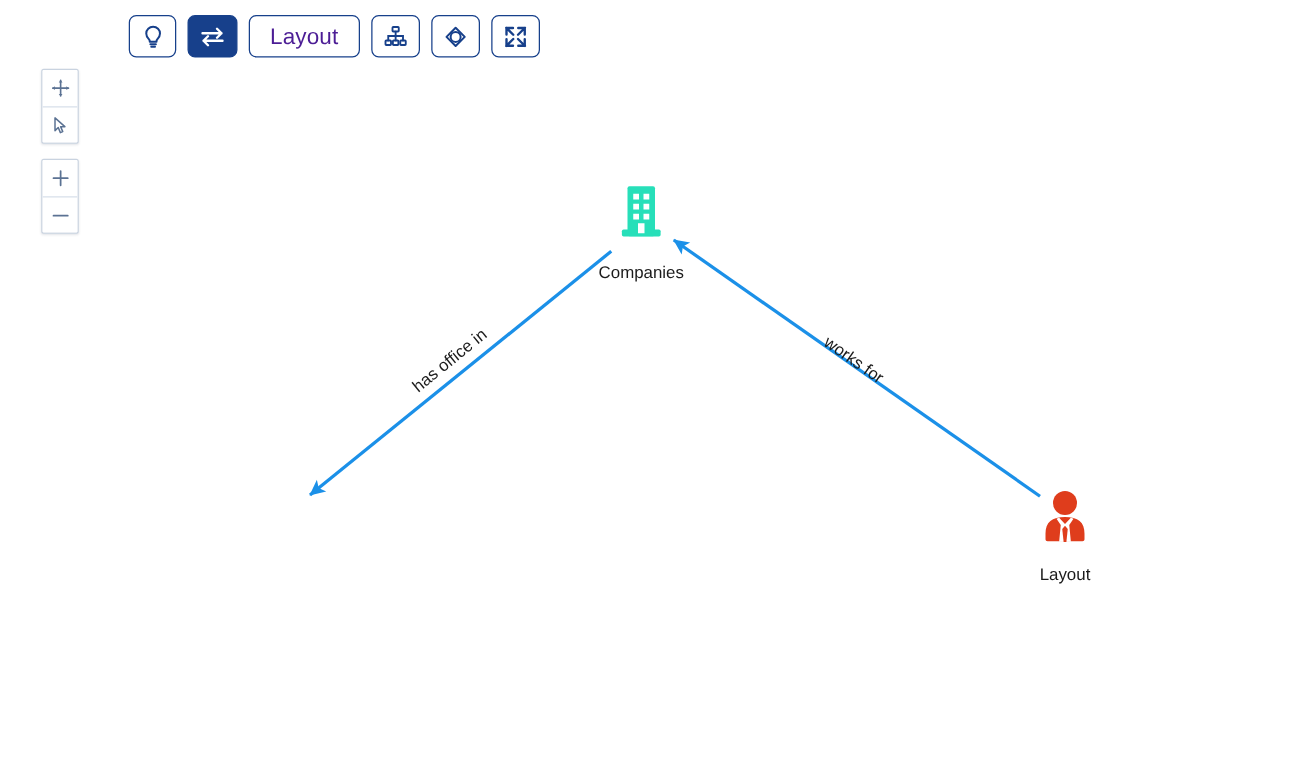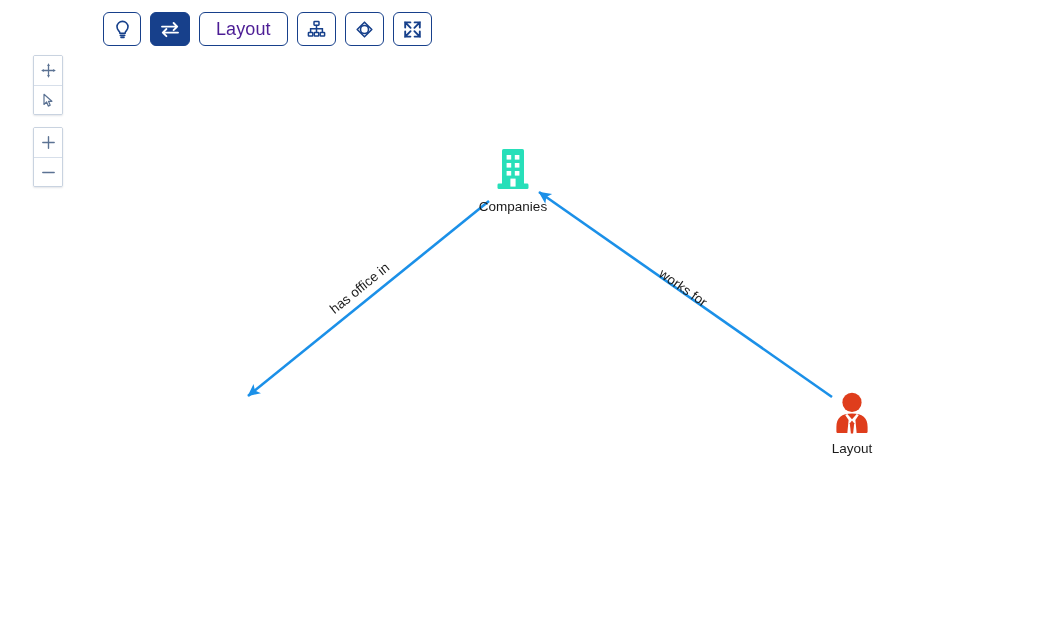--- a/index.html
+++ b/index.html
@@ -122,21 +122,21 @@
     align-items: center;
     cursor: pointer;
   }
   .node-glyph {
     position: relative;
     display: flex;
     align-items: center;
     justify-content: center;
   }
   .node-label {
-    margin-top: 3px;
+    margin-top: 14px;
     font-size: 13.5px;
     color: #1b1b1b;
     white-space: nowrap;
     line-height: 1.2;
   }
   .sel-ring {
     position: absolute;
     left: 50%;
     top: 50%;
     transform: translate(-50%, -50%);

